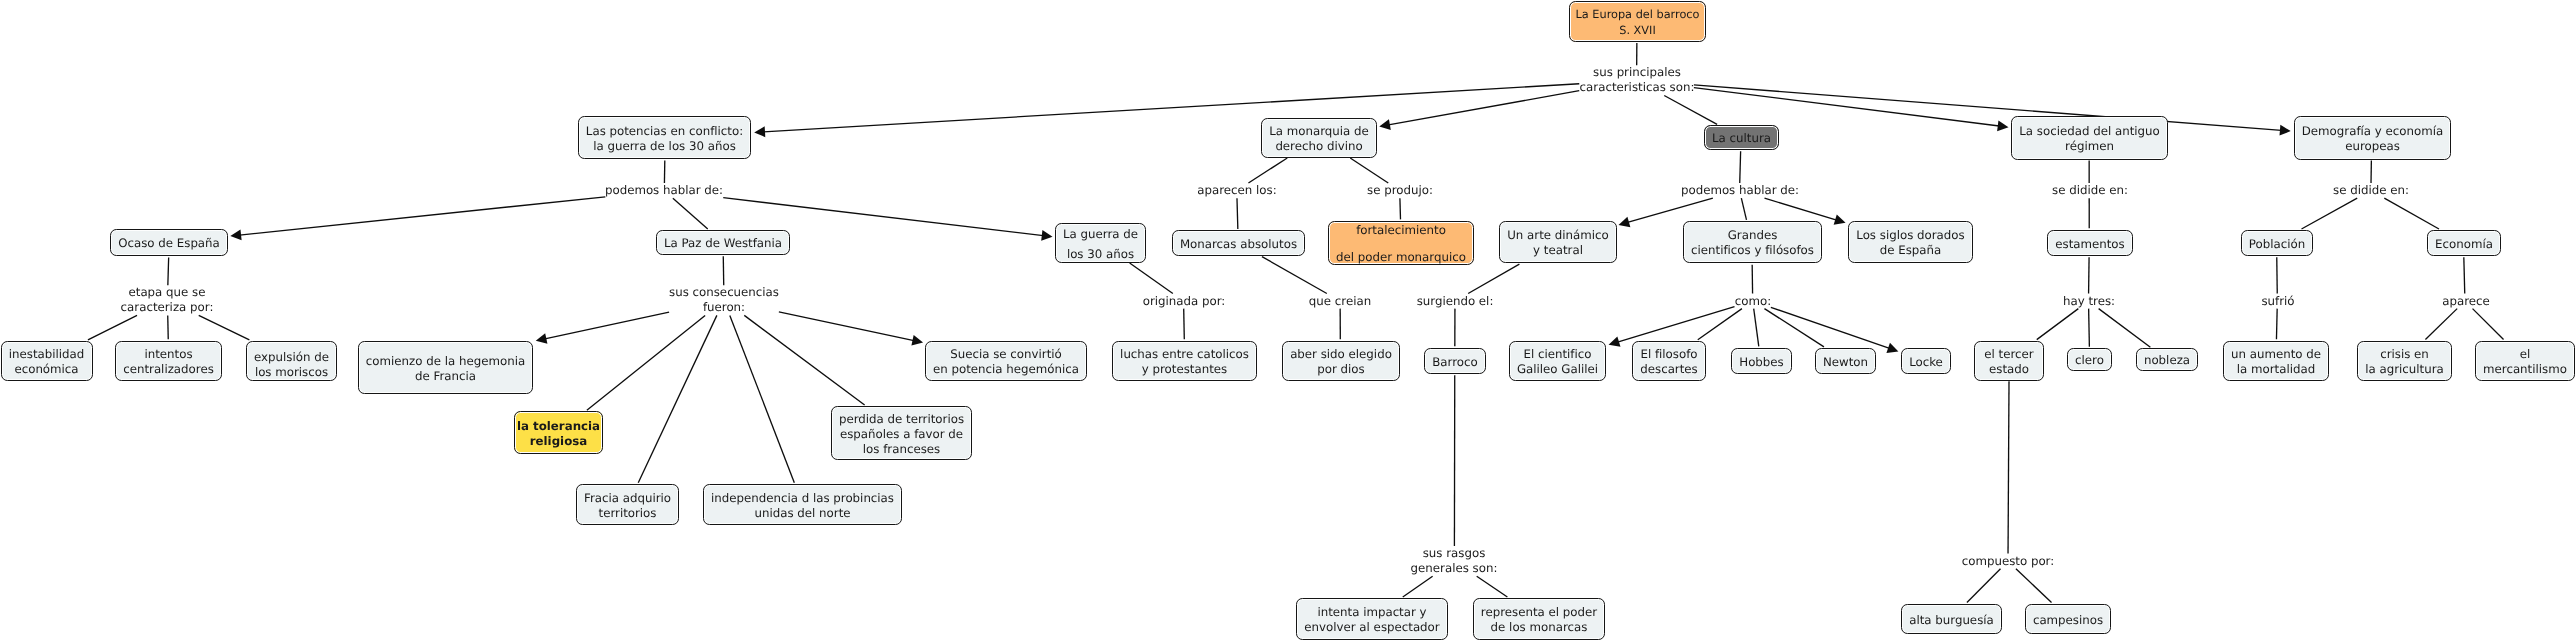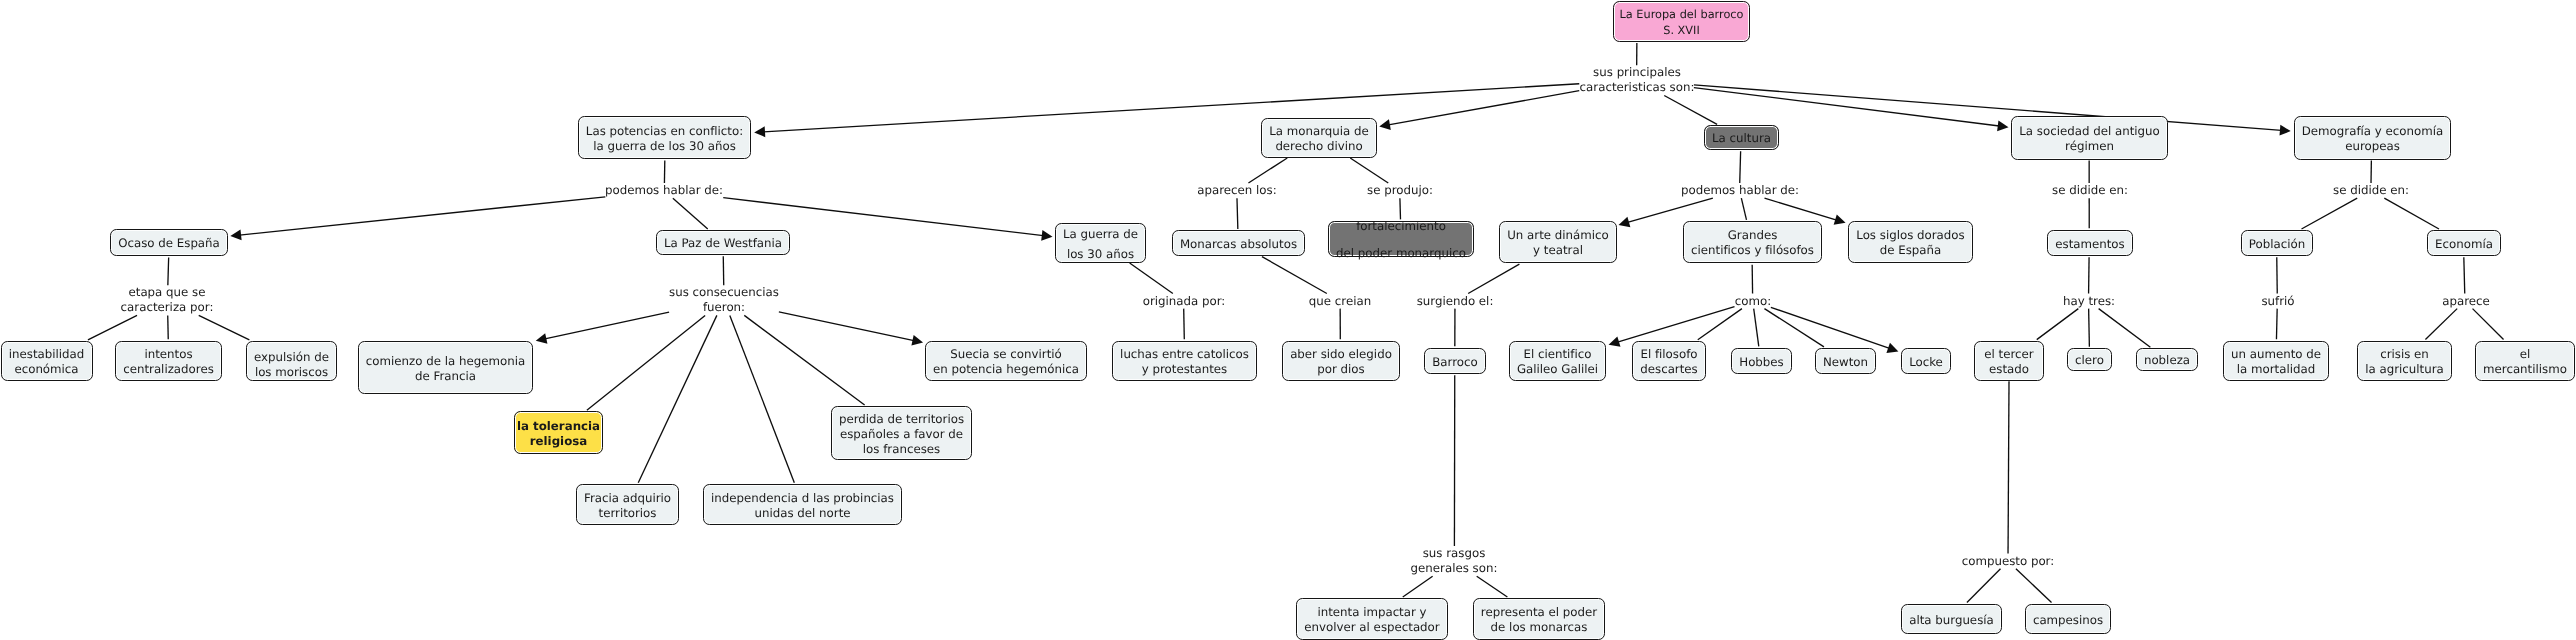--- a/index.html
+++ b/index.html
@@ -96,21 +96,21 @@
         <path d="M1071.62,241.16 L1060.05,245.32 L1061.34,234.40 Z" fill="#0d0d0d"></path>
         <path d="M1648.21,229.16 L1657.29,220.87 L1660.29,231.45 Z" fill="#0d0d0d"></path>
         <path d="M1879.50,226.91 L1867.38,228.98 L1870.57,218.45 Z" fill="#0d0d0d"></path>
         <path d="M545.15,347.25 L554.74,339.56 L557.06,350.31 Z" fill="#0d0d0d"></path>
         <path d="M939.75,348.98 L927.85,352.08 L930.13,341.32 Z" fill="#0d0d0d"></path>
         <path d="M1638.10,351.26 L1647.02,342.81 L1650.22,353.33 Z" fill="#0d0d0d"></path>
         <path d="M1933.33,357.98 L1921.14,359.58 L1924.73,349.19 Z" fill="#0d0d0d"></path>
       </g>
   </svg>
   <div id="nodes-layer">
-      <div class="node" id="node-root" style="left: 1569px; top: 1px; width: 137px; height: 41px; background: #f9a8d4; border-color: rgb(21, 21, 21); color: rgb(26, 26, 26); font-size: 11.3px; line-height: 16px; margin-left: 44px;">
+      <div class="node" id="node-root" style="left: 1569px; top: 1px; width: 137px; height: 41px; background: #fdba74; border-color: rgb(21, 21, 21); color: rgb(26, 26, 26); font-size: 11.3px; line-height: 16px;">
         <span class="ln">La Europa del barroco</span>
         <span class="ln">S. XVII</span>
       </div>
       <div class="node" id="node-potencias" style="left: 578px; top: 116px; width: 173px; height: 43px; background: rgb(237, 242, 243); border-color: rgb(21, 21, 21); color: rgb(26, 26, 26);">
         <span class="ln">Las potencias en conflicto:</span>
         <span class="ln">la guerra de los 30 años</span>
       </div>
       <div class="node" id="node-monarquia" style="left: 1261px; top: 118px; width: 116px; height: 40px; background: rgb(237, 242, 243); border-color: rgb(21, 21, 21); color: rgb(26, 26, 26);">
         <span class="ln">La monarquia de</span>
         <span class="ln">derecho divino</span>
@@ -132,21 +132,21 @@
       <div class="node" id="node-paz" style="left: 656px; top: 230px; width: 134px; height: 25px; background: rgb(237, 242, 243); border-color: rgb(21, 21, 21); color: rgb(26, 26, 26);">
         <span class="ln">La Paz de Westfania</span>
       </div>
       <div class="node" id="node-guerra30" style="left: 1055px; top: 223px; width: 91px; height: 40px; background: rgb(237, 242, 243); border-color: rgb(21, 21, 21); color: rgb(26, 26, 26); justify-content: space-between;">
         <span class="ln">La guerra de</span>
         <span class="ln">los 30 años</span>
       </div>
       <div class="node" id="node-monarcas" style="left: 1172px; top: 230px; width: 133px; height: 26px; background: rgb(237, 242, 243); border-color: rgb(21, 21, 21); color: rgb(26, 26, 26);">
         <span class="ln">Monarcas absolutos</span>
       </div>
-      <div class="node" id="node-fortalecimiento" style="left: 1328px; top: 221px; width: 146px; height: 36px; background: #737373; border-color: rgb(21, 21, 21); color: rgb(26, 26, 26); gap: 12px;">
+      <div class="node" id="node-fortalecimiento" style="left: 1328px; top: 221px; width: 146px; height: 44px; background: #fdba74; border-color: rgb(21, 21, 21); color: rgb(26, 26, 26); gap: 12px;">
         <span class="ln">fortalecimiento</span>
         <span class="ln">del poder monarquico</span>
       </div>
       <div class="node" id="node-arte" style="left: 1499px; top: 221px; width: 118px; height: 42px; background: rgb(237, 242, 243); border-color: rgb(21, 21, 21); color: rgb(26, 26, 26);">
         <span class="ln">Un arte dinámico</span>
         <span class="ln">y teatral</span>
       </div>
       <div class="node" id="node-grandes" style="left: 1683px; top: 221px; width: 139px; height: 42px; background: rgb(237, 242, 243); border-color: rgb(21, 21, 21); color: rgb(26, 26, 26);">
         <span class="ln">Grandes</span>
         <span class="ln">cientificos y filósofos</span>

